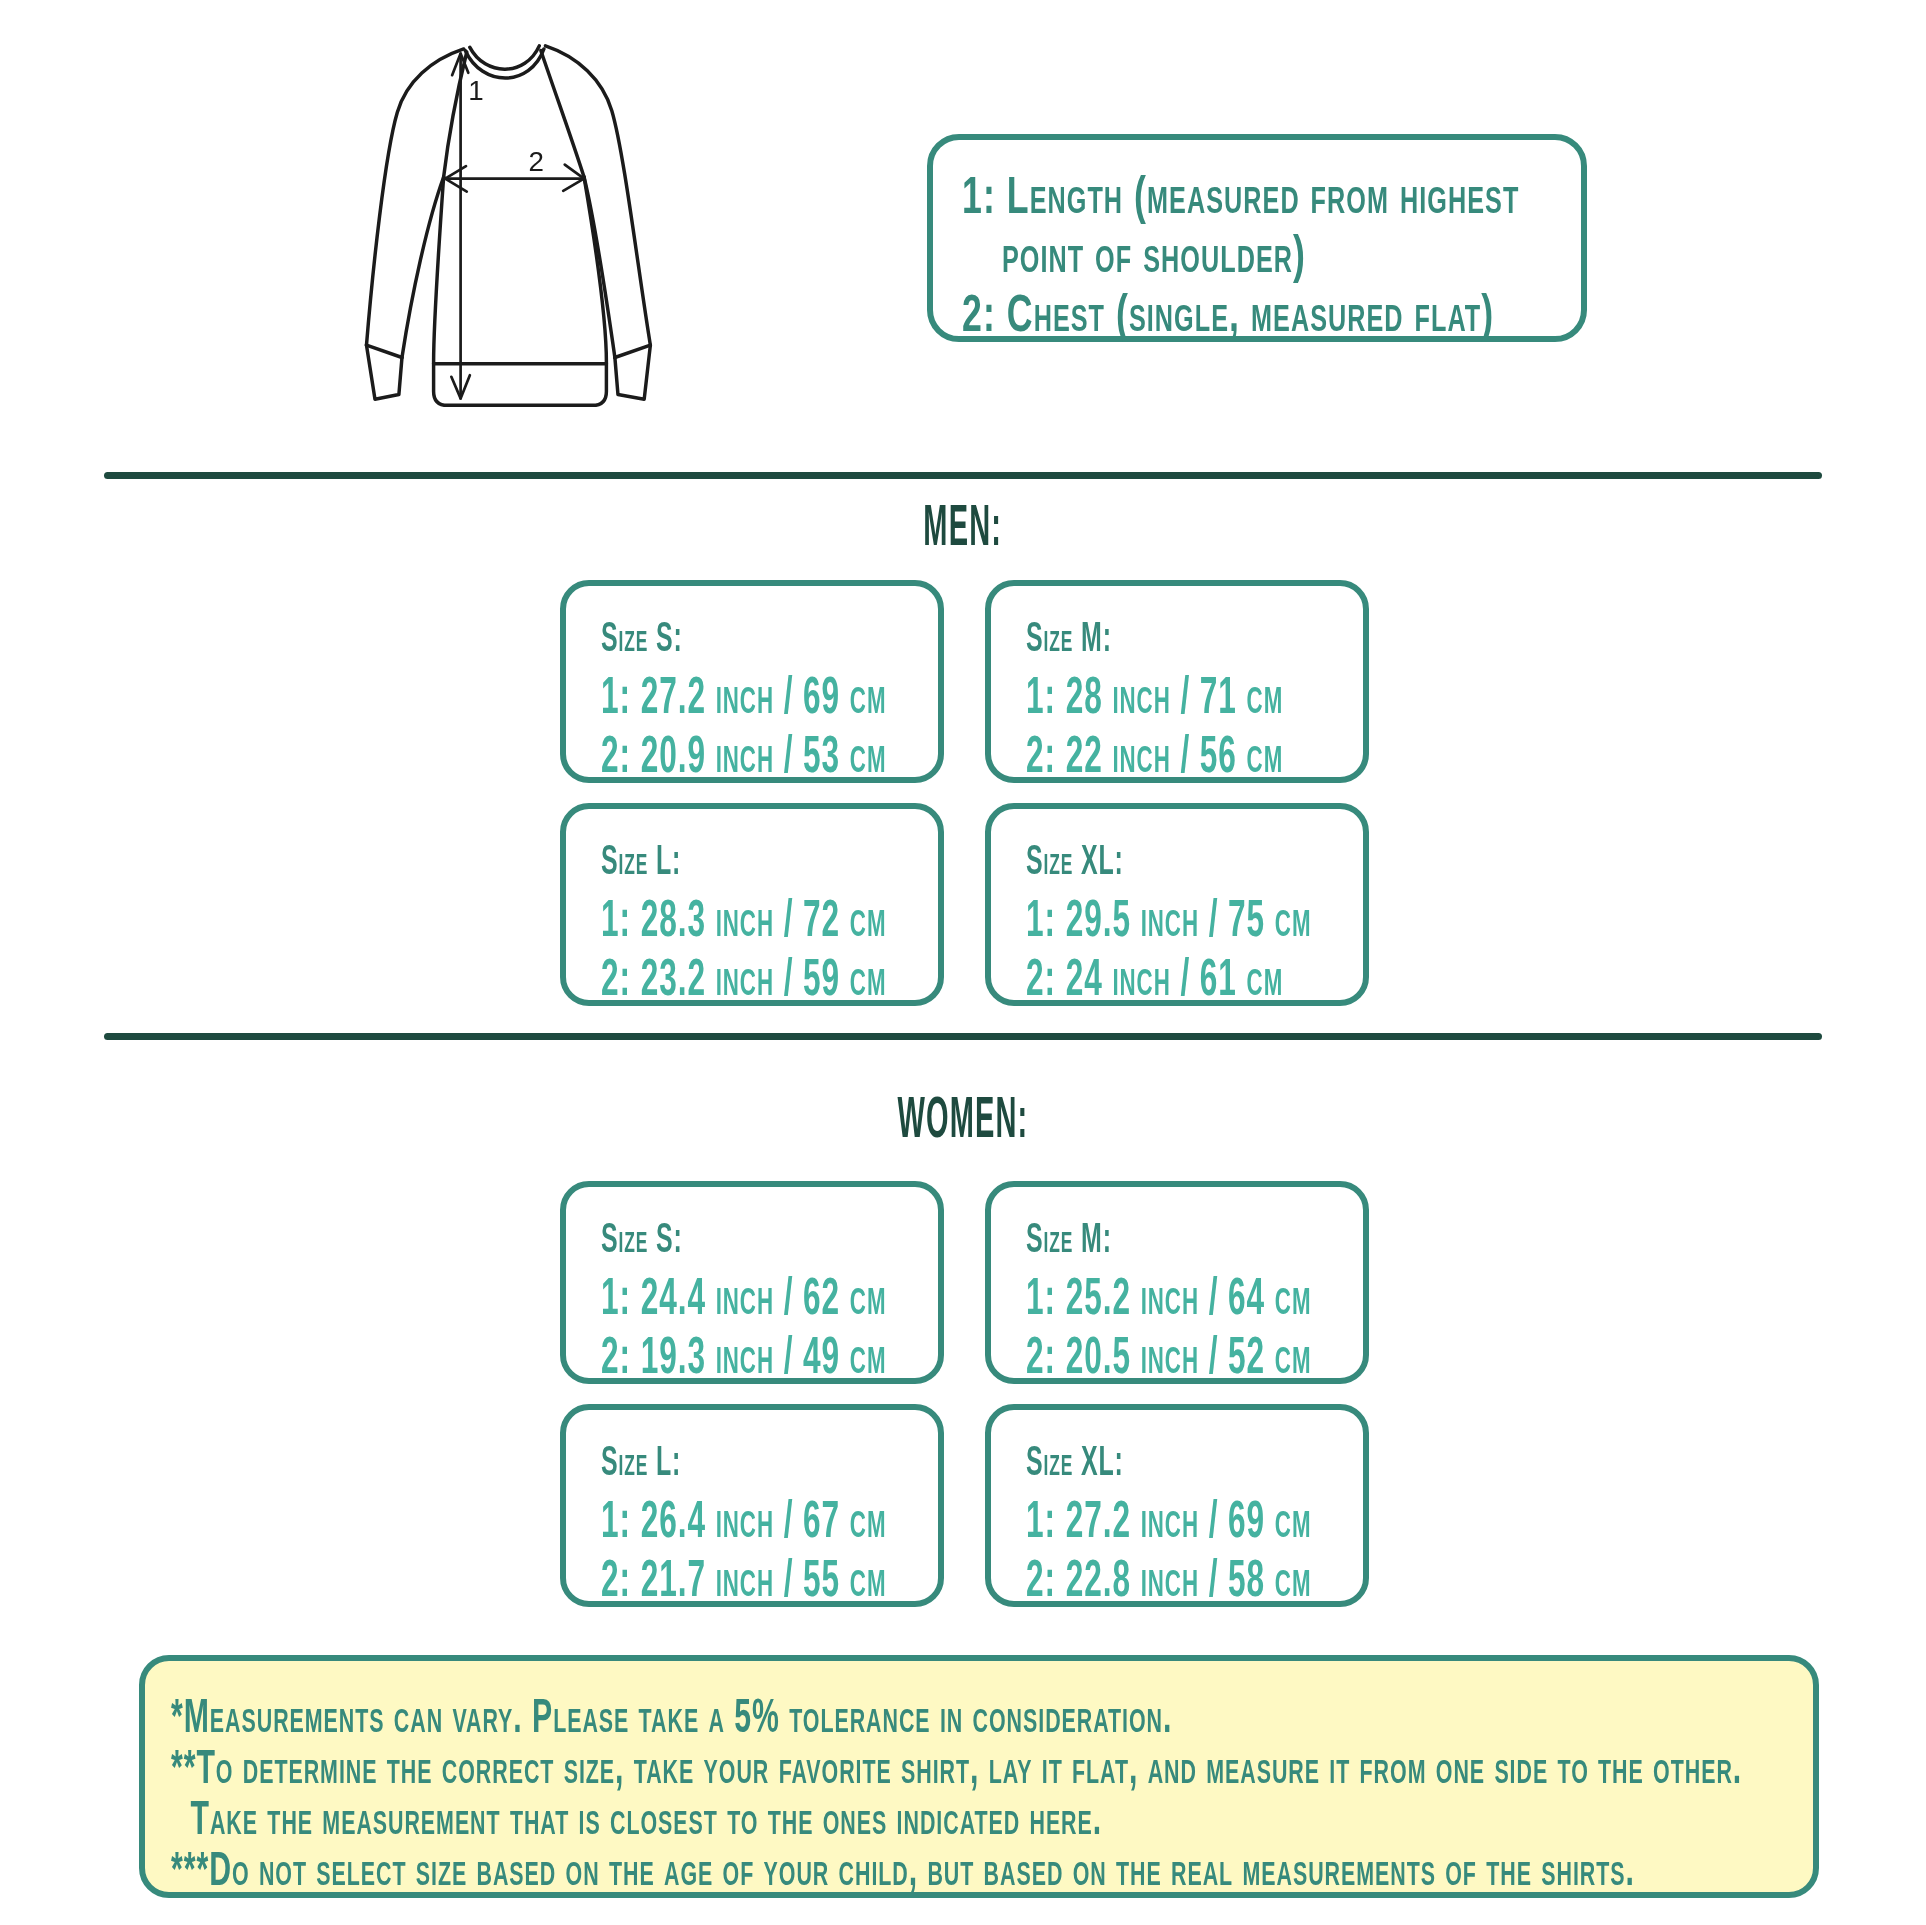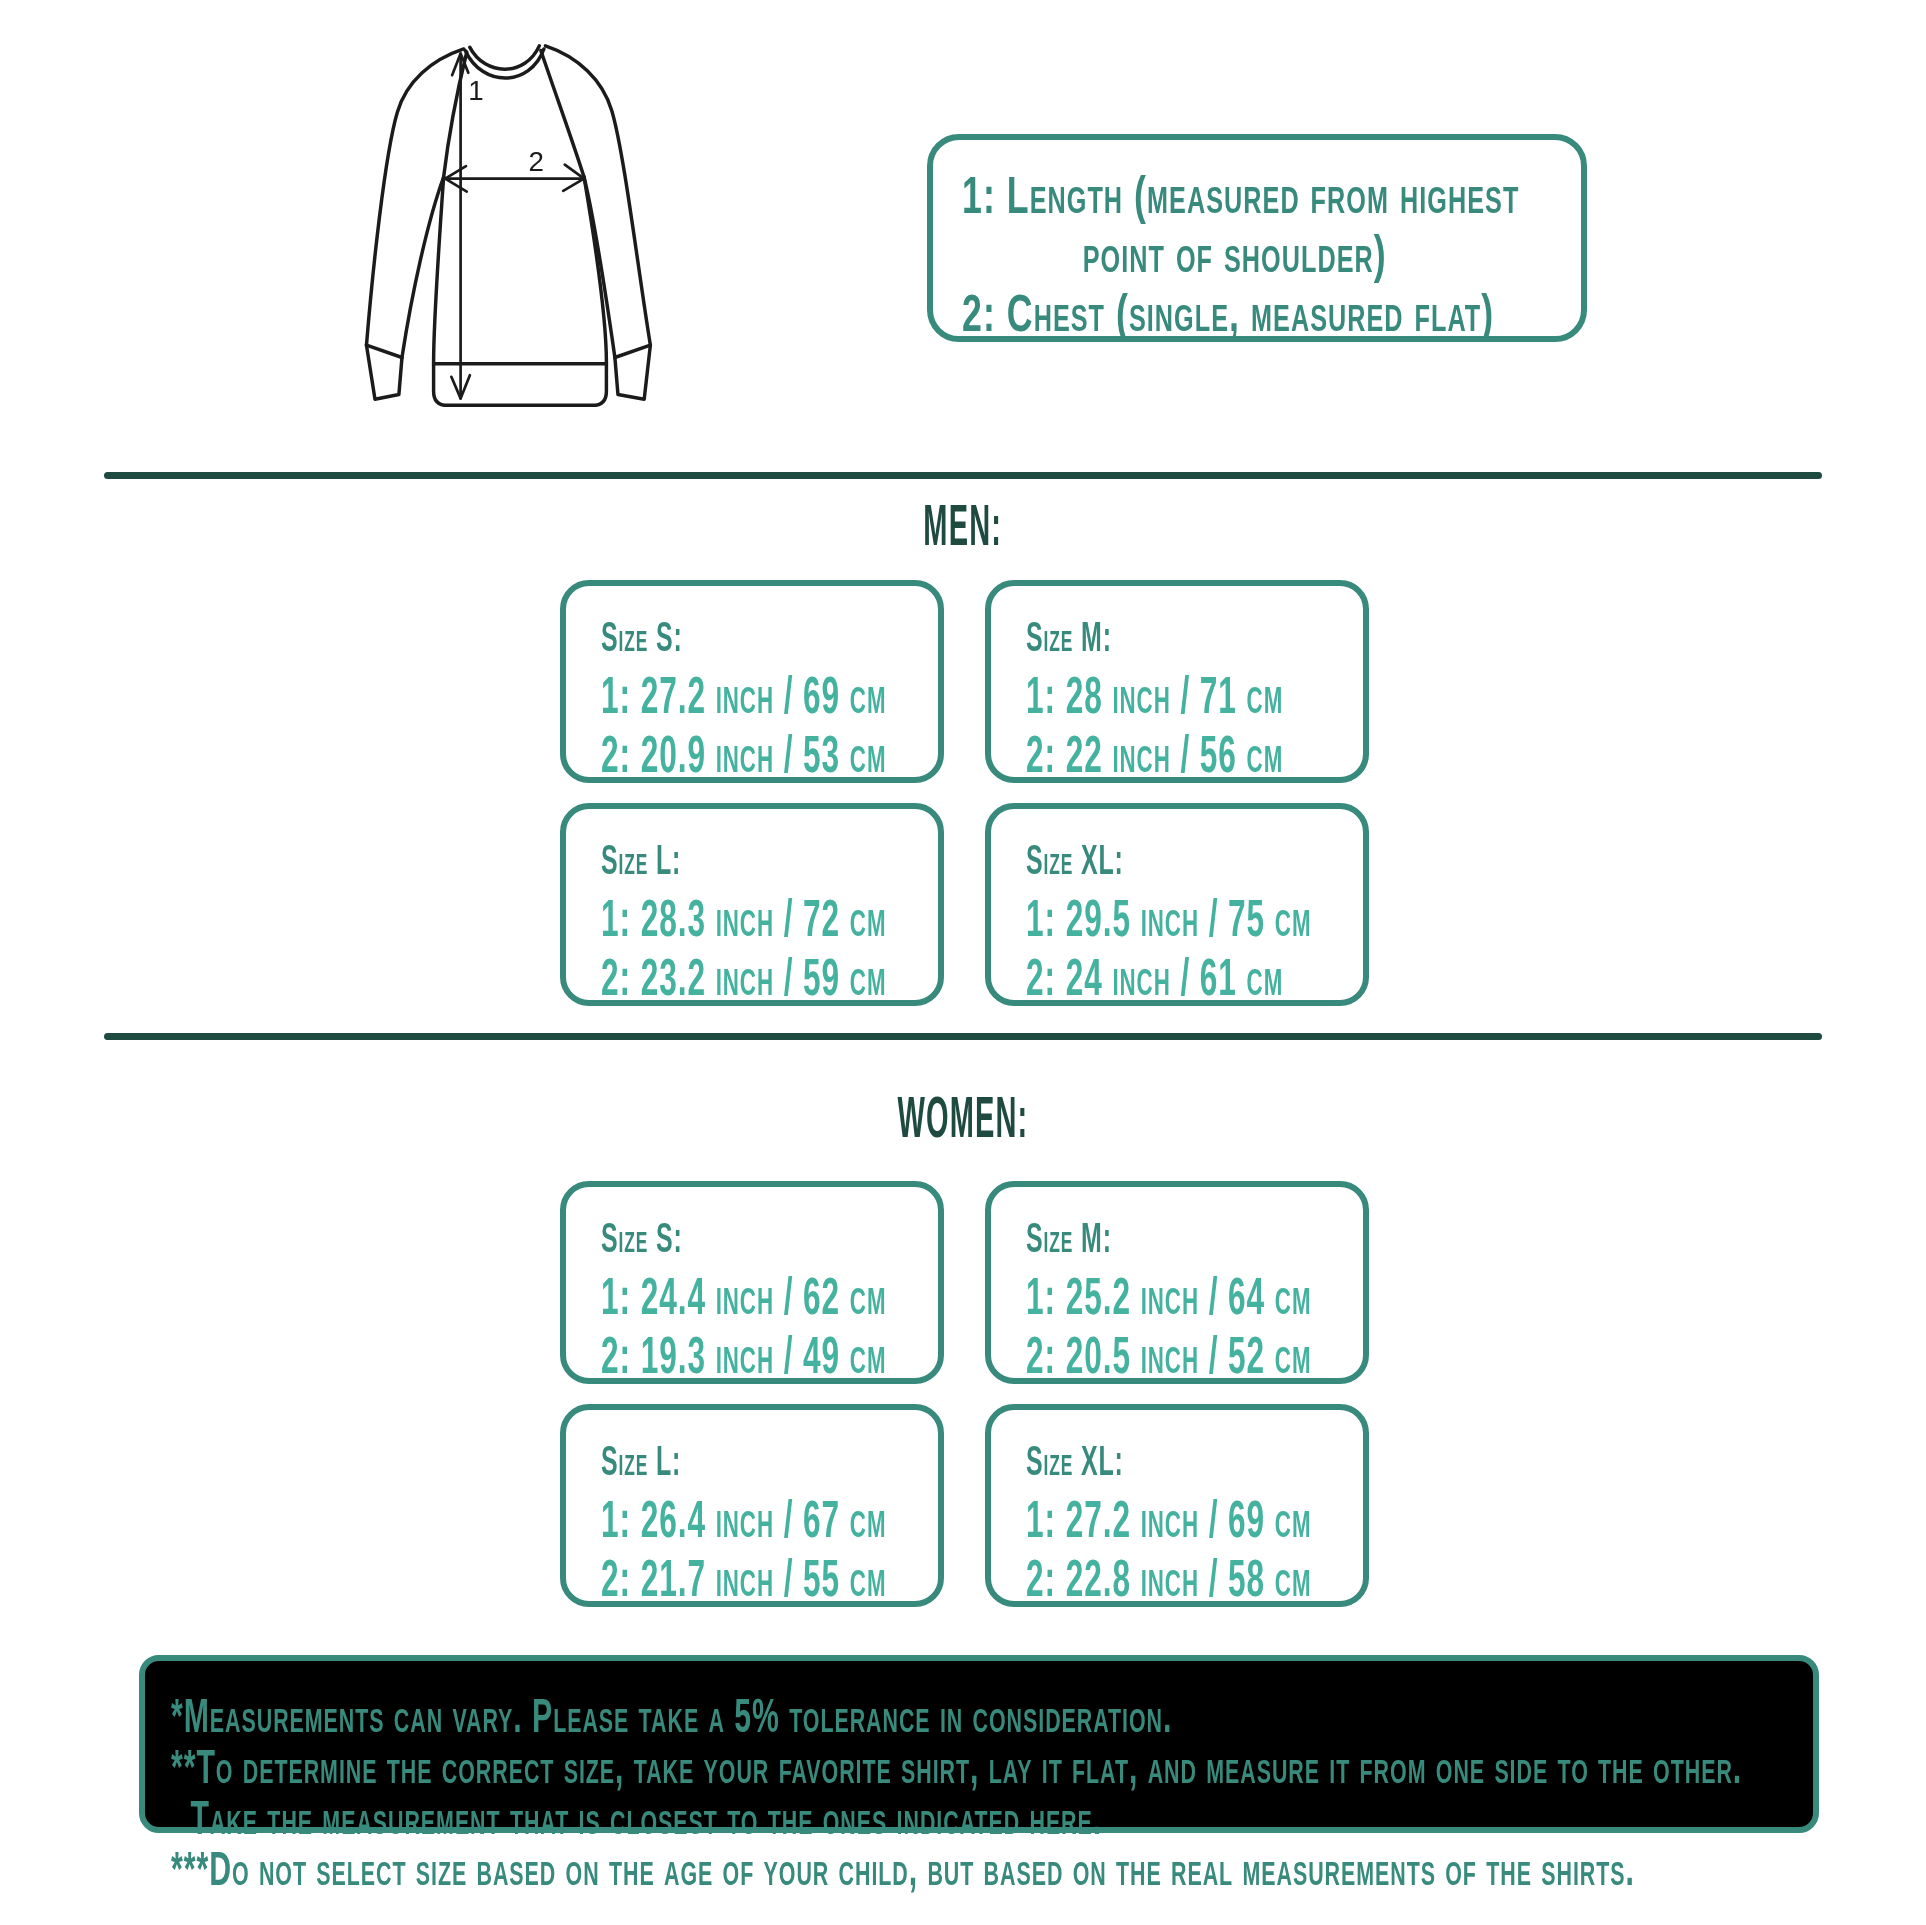--- a/index.html
+++ b/index.html
@@ -9,21 +9,20 @@
   }
   
   .cond{white-space:nowrap;transform-origin:left top;font-variant:small-caps;font-weight:700;letter-spacing:1.5px;}
 
   .shirt-svg{position:absolute;left:331px;top:15.4px;width:432px;height:432px;}
 
   .legend-box{
     position:absolute;left:927px;top:134px;width:660px;height:208px;box-sizing:border-box;
     border:6.2px solid var(--teal,#378a7c);border-radius:32px;background:#fff;
     padding:26px 12.3px 0 29px;
-    text-align:right;
   }
   .legend-line{font-size:51px;line-height:59px;color:var(--teal,#378a7c);transform:scaleX(0.70);}
   .legend-line.indent{padding-left:57px;}
 
   .divider{position:absolute;left:104px;width:1718px;height:7px;border-radius:3.9px;background:var(--dark,#1e4a3f);}
   .divider.d1{top:472px;}
   .divider.d2{top:1033px;}
 
   .heading{position:absolute;left:0;width:100%;text-align:center;margin:0;
     font-size:58px;line-height:85px;font-weight:700;color:var(--dark,#1e4a3f);}
@@ -37,22 +36,22 @@
   .grid.women-grid{top:1181px;}
   .card{
     box-sizing:border-box;width:384px;height:203px;border:6.2px solid var(--teal,#378a7c);
     border-radius:29px;background:#fff;padding:26px 13px 0 35px;overflow:hidden;
   }
   .card-label{font-size:43px;line-height:48px;color:var(--teal,#378a7c);transform:scaleX(0.58);}
   .card-line{font-size:51px;line-height:59px;color:var(--lteal,#45b2a0);transform:scaleX(0.62);}
   .card-line.first{margin-top:6.2px;}
 
   .footer-box{
-    position:absolute;left:139px;top:1655px;width:1680px;height:178px;box-sizing:border-box;
-    border:6.2px solid var(--teal,#378a7c);border-radius:20px;background:#000000;
+    position:absolute;left:139px;top:1655px;width:1680px;height:243px;box-sizing:border-box;
+    border:6.2px solid var(--teal,#378a7c);border-radius:30px;background:#fef9c3;
     padding:29px 12.3px 0 26px;
   }
   .foot-line{font-size:48px;line-height:51px;color:var(--teal,#378a7c);transform:scaleX(0.63);}
   .foot-line.indent{padding-left:31px;}
 </style>
 </head>
 <body>
 
 <div class="canvas">
 

